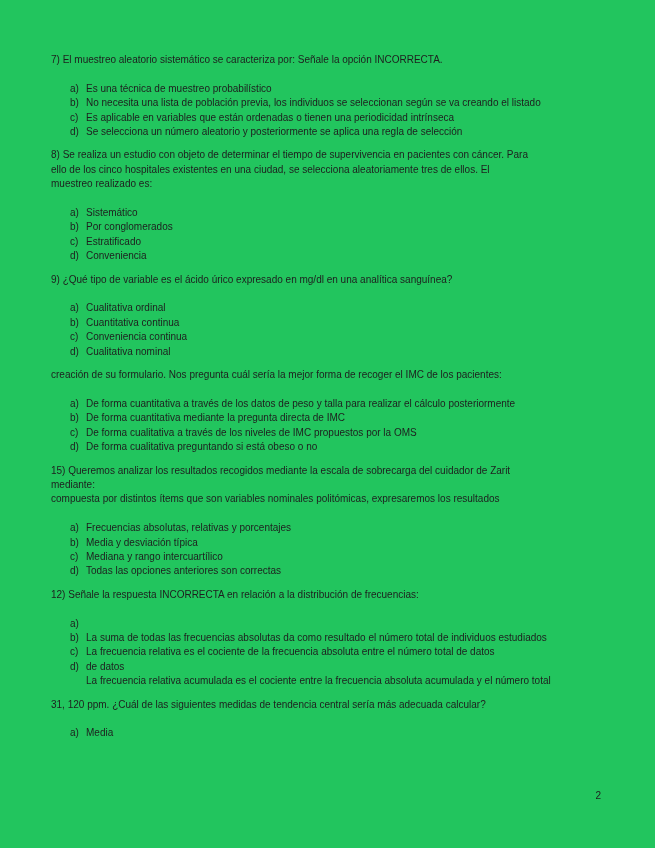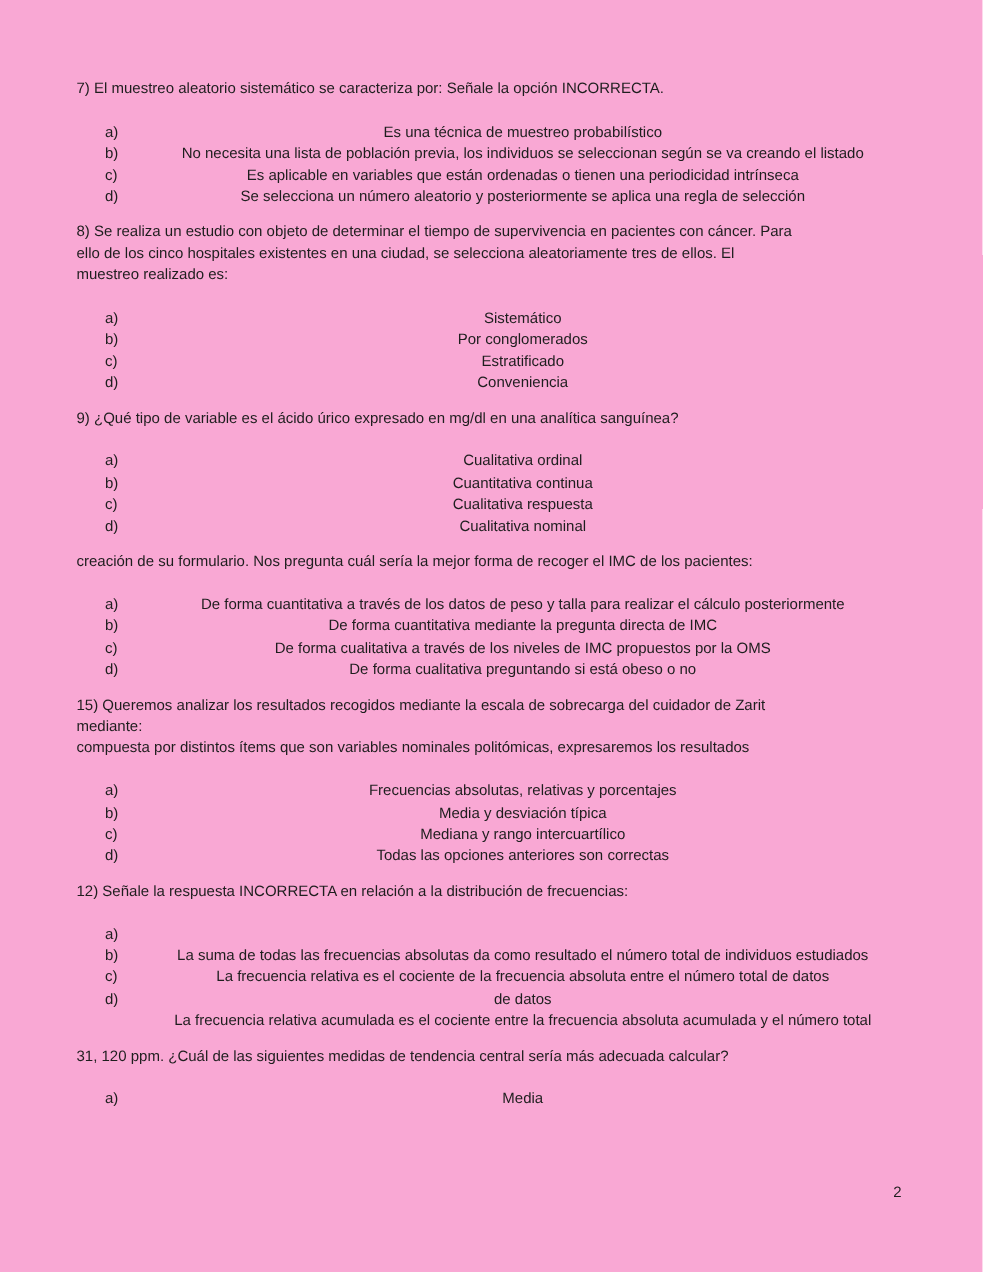--- a/index.html
+++ b/index.html
@@ -5,21 +5,21 @@
   :root { --ink: #1e1e1e; }
   html, body { margin: 0; padding: 0; background: #ffffff; }
   body {
     width: 655px; height: 848px;
     font-family: "Liberation Sans", sans-serif;
     color: var(--ink);
   }
   .page {
     position: relative;
     width: 655px; height: 848px;
-    background: #f9a8d4;
+    background: #22c55e;
     overflow: hidden;
   }
   .content {
     position: absolute;
     left: 51px; top: 53px;
     width: 560px;
   }
   .line {
     white-space: nowrap;
     font-size: 10px;
@@ -29,21 +29,21 @@
   .q-block + .q-block { margin-top: 9px; }
   .options { margin-top: 14.4px; }
   .option { display: flex; margin-left: 19px; }
   .letter {
     flex: 0 0 16px;
     width: 16px;
     font-size: 10px;
     line-height: 14.4px;
     color: var(--ink);
   }
-  .opt-lines { flex: 1 1 auto; min-width: 0; text-align: center; }
+  .opt-lines { flex: 1 1 auto; min-width: 0; }
   .page-number {
     position: absolute;
     top: 789px; right: 54px;
     font-size: 10px;
     line-height: 14.4px;
     color: var(--ink);
   }
 </style>
 </head>
 <body>
@@ -127,21 +127,21 @@
           </div>
           <div class="option">
             <span class="letter">b)</span>
             <span class="opt-lines">
               <div class="line">Cuantitativa continua</div>
             </span>
           </div>
           <div class="option">
             <span class="letter">c)</span>
             <span class="opt-lines">
-              <div class="line">Cualitativa respuesta</div>
+              <div class="line">Conveniencia continua</div>
             </span>
           </div>
           <div class="option">
             <span class="letter">d)</span>
             <span class="opt-lines">
               <div class="line">Cualitativa nominal</div>
             </span>
           </div>
         </div>
       </div>

